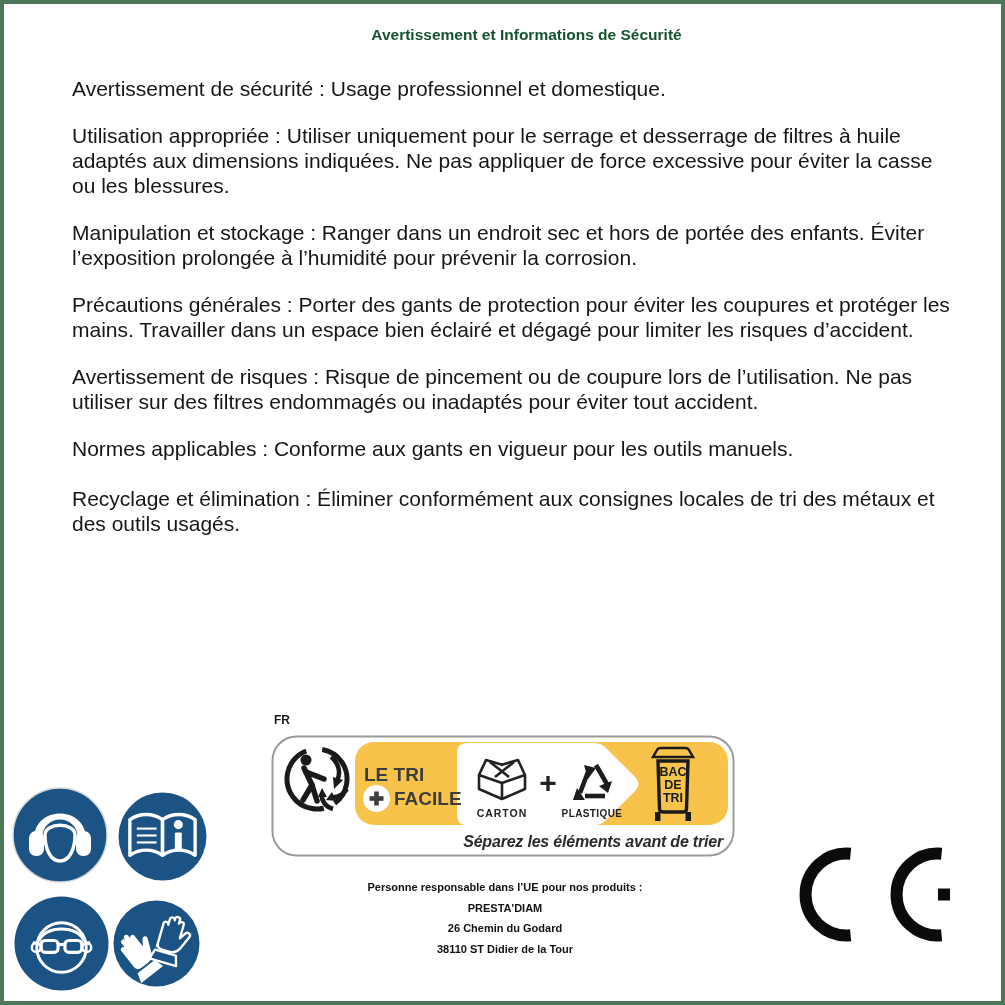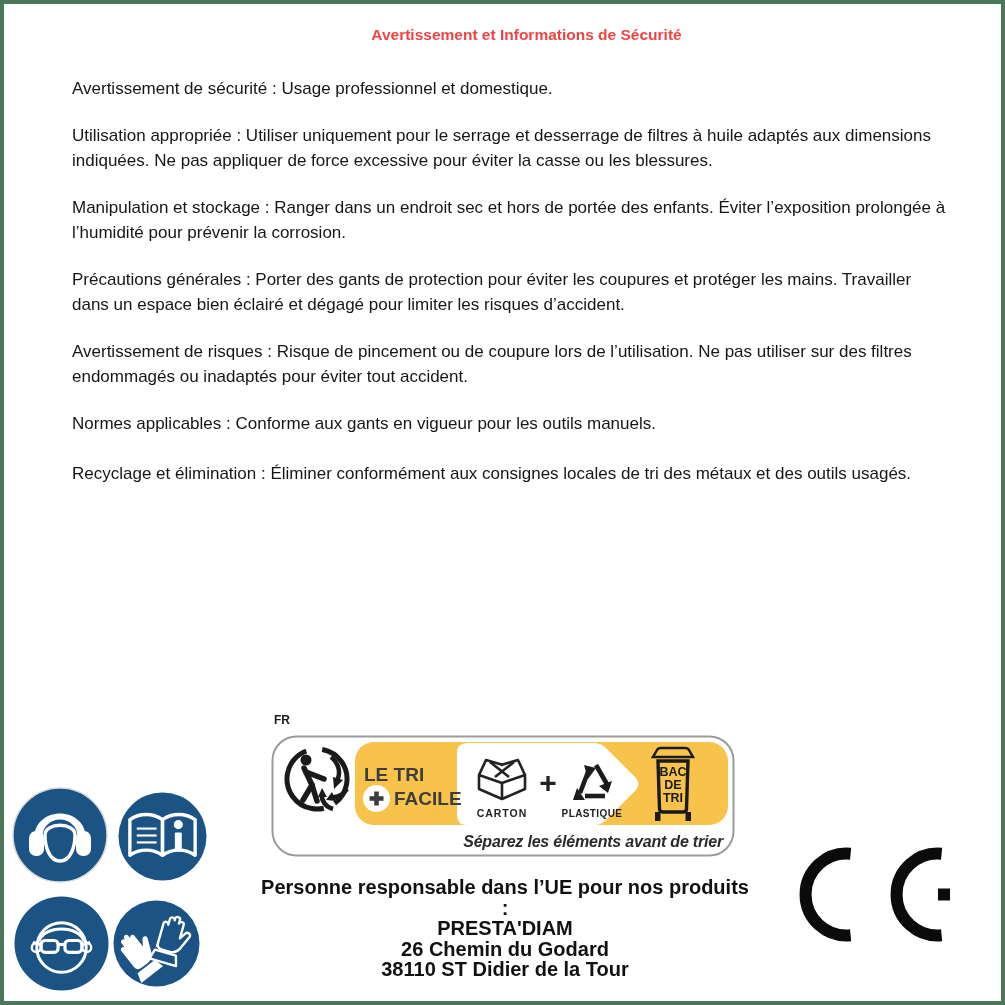--- a/index.html
+++ b/index.html
@@ -8,36 +8,36 @@
     width:1005px;height:1005px;
     box-sizing:border-box;
     border:4px solid #4C7759;
     background:#fff;
     font-family:"Liberation Sans",sans-serif;
     color:#1a1a1a;
     overflow:hidden;
   }
   .doc-title{
     position:absolute;top:22px;left:12px;right:0;
-    text-align:center;font-size:15.5px;font-weight:bold;color:#ef4444;padding-left:36px;
+    text-align:center;font-size:15.5px;font-weight:bold;color:#14532d;padding-left:36px;
   }
   .content{position:absolute;top:72px;left:68px;width:880px;}
   .content p{
     margin:0 0 22px 0;
-    font-size:17px;line-height:25px;color:#161616;
+    font-size:21px;line-height:25px;color:#161616;
   }
   .content p.gap-before{margin-top:25px;}
   .fr-code{
     position:absolute;left:270px;top:709px;
     font-size:12px;font-weight:bold;color:#1a1a1a;
   }
   .tri-label{position:absolute;left:267px;top:731px;}
   .address{
     position:absolute;left:255px;top:873px;width:492px;
-    text-align:center;font-size:20px;font-weight:bold;line-height:20.5px;color:#111;
+    text-align:center;font-size:11px;font-weight:bold;line-height:20.5px;color:#111;
   }
   .ppe{position:absolute;}
   .ppe.c1{left:8px;top:783px;}
   .ppe.c2{left:114px;top:788px;}
   .ppe.c3{left:10px;top:892px;}
   .ppe.c4{left:109px;top:896px;}
   .ce{position:absolute;left:795px;top:843px;}
 </style>
 </head>
 <body>

